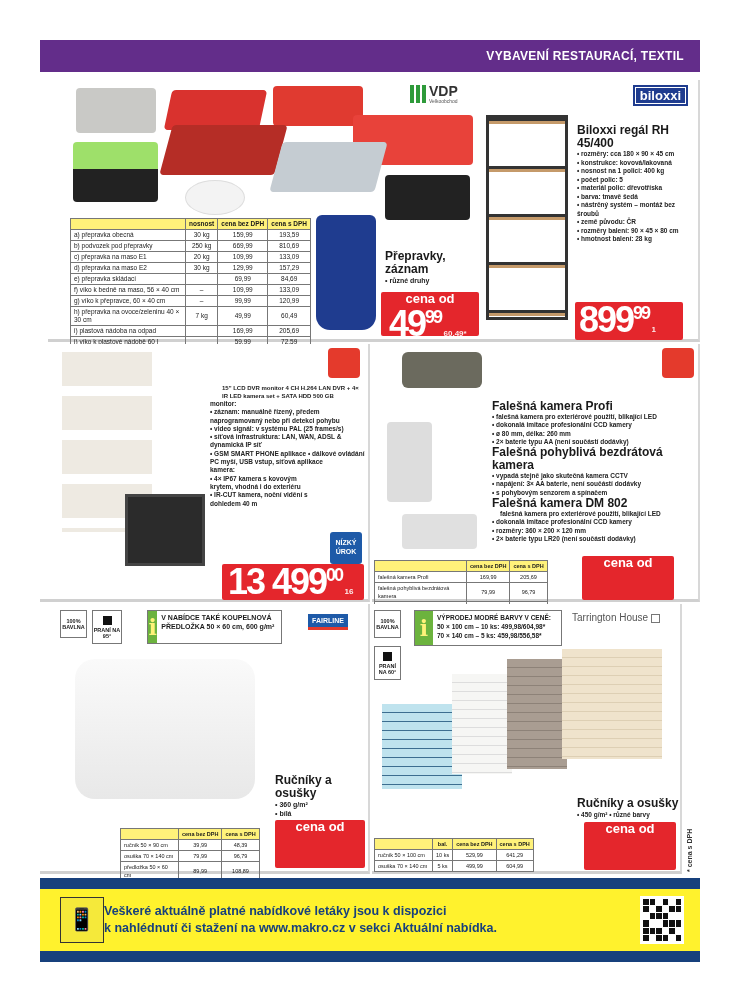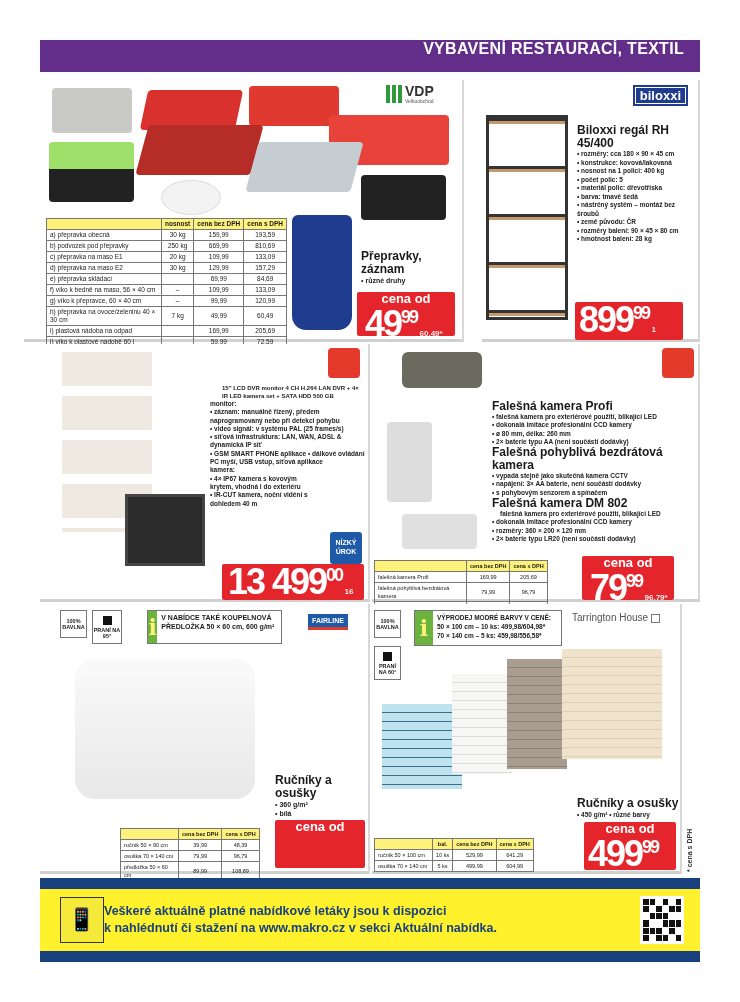--- a/index.html
+++ b/index.html
@@ -1,18 +1,18 @@
 <!DOCTYPE html>
 <html><head>
 <meta charset="utf-8">
 <style>
 *{box-sizing:border-box;margin:0;padding:0}
 body{width:740px;height:1002px;background:#fff;font-family:"Liberation Sans",sans-serif;position:relative;overflow:hidden;color:#1a1a1a}
 .abs{position:absolute}
-.header{left:40px;top:40px;width:660px;height:32px;background:#632d8a;color:#fff;font-weight:bold;font-size:16px;display:flex;align-items:flex-start;justify-content:flex-end;padding-right:16px;letter-spacing:.3px}
+.header{left:40px;top:40px;width:660px;height:32px;background:#632d8a;color:#fff;font-weight:bold;font-size:12px;display:flex;align-items:center;justify-content:flex-end;padding-right:16px;letter-spacing:.3px}
 .panel{background:#fff;border-right:2px solid #d8d8d8;border-bottom:3px solid #d0d0d0}
 .price-box{background:#e4262c;color:#fff;border-radius:2px;overflow:hidden}
 .price-box .lbl{font-weight:bold;font-size:13px;text-align:center;line-height:14px}
 .price-box .main{font-weight:bold;font-family:"Liberation Sans",sans-serif;letter-spacing:-2px}
 .price-box .int{font-size:36px;line-height:36px}
 .price-box .dec{font-size:18px;vertical-align:top;line-height:22px}
 .price-box .vat{font-size:8px;opacity:.9;letter-spacing:0}
 table.pt{border-collapse:collapse;font-size:6.5px}
 table.pt td,table.pt th{border:1px solid #777;padding:1px 3px;line-height:8px}
 table.pt th{background:#fff27a;font-weight:bold}
@@ -27,21 +27,21 @@
 .footer-band{left:40px;top:878px;width:660px;height:84px;background:#17407c}
 .footer-inner{left:40px;top:889px;width:660px;height:62px;background:#fff22d;display:flex;align-items:center}
 </style>
 </head>
 <body>
 
 <div class="abs header">
     <span>VYBAVENÍ RESTAURACÍ, TEXTIL</span>
   </div>
 
-<div class="abs panel" style="left:24px;top:80px;width:440px;height:262px">
+<div class="abs panel" style="left:48px;top:80px;width:440px;height:262px">
   <div class="abs img-ph" style="left:28px;top:8px;width:80px;height:45px;background:#c9c9c6"></div>
   <div class="abs img-ph" style="left:120px;top:10px;width:95px;height:40px;background:#d9322e;transform:skewX(-12deg)"></div>
   <div class="abs img-ph" style="left:225px;top:6px;width:90px;height:40px;background:#e03a30"></div>
   <div class="abs img-ph" style="left:305px;top:35px;width:120px;height:50px;background:#e8423a"></div>
   <div class="abs img-ph" style="left:25px;top:62px;width:85px;height:60px;background:linear-gradient(#9ee06a 45%,#222 45%)"></div>
   <div class="abs img-ph" style="left:118px;top:45px;width:115px;height:50px;background:#b52d26;transform:skewX(-15deg)"></div>
   <div class="abs img-ph" style="left:228px;top:62px;width:105px;height:50px;background:#c5ccd2;transform:skewX(-15deg)"></div>
   <div class="abs" style="left:137px;top:100px;width:60px;height:35px;border-radius:50%;background:#f3f3f3;border:1px solid #ddd"></div>
   <div class="abs img-ph" style="left:337px;top:95px;width:85px;height:45px;background:#222"></div>
   <div class="abs" style="left:268px;top:135px;width:60px;height:115px;background:#1f3c8f;border-radius:6px 6px 14px 14px"></div>
@@ -235,21 +235,20 @@
       <tr>
             <td>falešná kamera DM 802</td>
             <td class="n">369,99</td>
             <td class="n">447,69</td>
           </tr>
     </tbody>
       </table>
   </div>
   <div class="abs price-box" style="left:210px;top:212px;width:92px;height:44px">
     <div class="lbl">cena od</div>
-    <div class="main" style="padding-left:8px"><span class="int">79</span><span class="dec">99</span> <span class="vat">96,79*</span></div>
   </div>
 </div>
 
 <div class="abs panel" style="left:40px;top:604px;width:330px;height:270px">
   <div class="abs badge" style="left:20px;top:6px;width:27px;height:28px">100% BAVLNA</div>
   <div class="abs badge" style="left:52px;top:6px;width:30px;height:34px">
       <div style="width:9px;height:9px;background:#111;margin-bottom:2px"></div>
       <span>PRANÍ NA 95°</span>
     </div>
   <div class="abs infobox" style="left:107px;top:6px;width:135px;height:34px">
@@ -338,21 +337,20 @@
             <td>osuška 70 × 140 cm</td>
             <td class="n">5 ks</td>
             <td class="n">499,99</td>
             <td class="n">604,99</td>
           </tr>
     </tbody>
       </table>
   </div>
   <div class="abs price-box" style="left:212px;top:218px;width:92px;height:48px">
     <div class="lbl">cena od</div>
-    <div class="main" style="padding-left:4px"><span class="int">499</span><span class="dec">99</span> </div>
   </div>
 </div>
 
 <div class="abs" style="left:686px;top:872px;transform:rotate(-90deg);transform-origin:left top;font-size:7px;font-weight:bold;color:#333;white-space:nowrap">* cena s DPH</div>
 
 <div class="abs footer-band"></div>
 <div class="abs footer-inner">
   <div style="width:44px;height:46px;border:1px solid #333;margin-left:20px;background:#f5e93a;display:flex;align-items:center;justify-content:center;font-size:22px">📱</div>
   <div style="margin-left:0;color:#17407c;font-weight:bold;font-size:12.5px;line-height:17px;flex:1">
     <div>Veškeré aktuálně platné nabídkové letáky jsou k dispozici</div>

